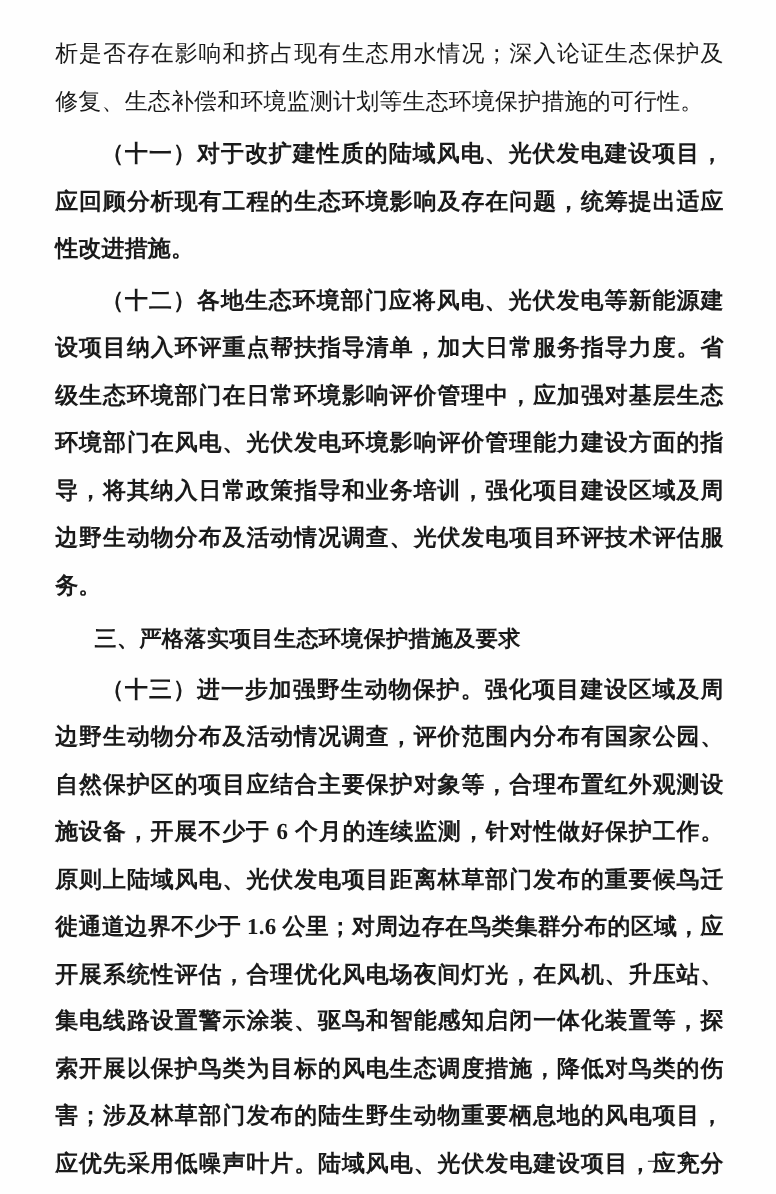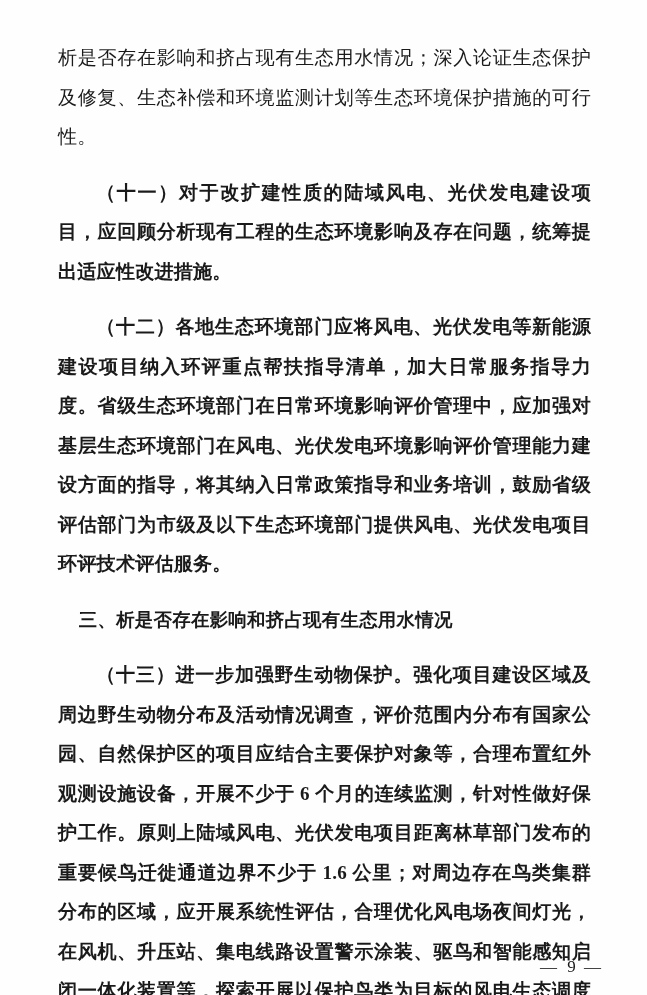--- a/index.html
+++ b/index.html
@@ -21,21 +21,21 @@
   }
   .doc-body {
     font-size: 19.1px;
     line-height: 39.5px;
     color: #1a1a1a;
     text-align: justify;
     text-justify: inter-ideograph;
     letter-spacing: 0.2px;
   }
   .para {
-    margin: 16px;
+    margin: 4px;
     text-indent: 0;
   }
   .para.indent {
     text-indent: 2em;
     font-weight: bold;
   }
   .heading {
     margin: 0;
     font-weight: bold;
     text-indent: 2em;
@@ -59,22 +59,22 @@
     letter-spacing: 4px;
   }
 </style>
 </head>
 <body>
 
 <div class="page">
   <div class="doc-body">
     <p class="para">析是否存在影响和挤占现有生态用水情况；深入论证生态保护及修复、生态补偿和环境监测计划等生态环境保护措施的可行性。</p>
     <p class="para indent">（十一）对于改扩建性质的陆域风电、光伏发电建设项目，应回顾分析现有工程的生态环境影响及存在问题，统筹提出适应性改进措施。</p>
-    <p class="para indent">（十二）各地生态环境部门应将风电、光伏发电等新能源建设项目纳入环评重点帮扶指导清单，加大日常服务指导力度。省级生态环境部门在日常环境影响评价管理中，应加强对基层生态环境部门在风电、光伏发电环境影响评价管理能力建设方面的指导，将其纳入日常政策指导和业务培训，鼓励省级评估部门为市级及以下生态环境部门提供风电、光伏发电项目环评技术评估服务。</p>
-    <p class="heading">三、析是否存在影响和挤占现有生态用水情况</p>
+    <p class="para indent">（十二）各地生态环境部门应将风电、光伏发电等新能源建设项目纳入环评重点帮扶指导清单，加大日常服务指导力度。省级生态环境部门在日常环境影响评价管理中，应加强对基层生态环境部门在风电、光伏发电环境影响评价管理能力建设方面的指导，将其纳入日常政策指导和业务培训，强化项目建设区域及周边野生动物分布及活动情况调查、光伏发电项目环评技术评估服务。</p>
+    <p class="heading">三、严格落实项目生态环境保护措施及要求</p>
     <p class="para indent">（十三）进一步加强野生动物保护。强化项目建设区域及周边野生动物分布及活动情况调查，评价范围内分布有国家公园、自然保护区的项目应结合主要保护对象等，合理布置红外观测设施设备，开展不少于 6 个月的连续监测，针对性做好保护工作。原则上陆域风电、光伏发电项目距离林草部门发布的重要候鸟迁徙通道边界不少于 1.6 公里；对周边存在鸟类集群分布的区域，应开展系统性评估，合理优化风电场夜间灯光，在风机、升压站、集电线路设置警示涂装、驱鸟和智能感知启闭一体化装置等，探索开展以保护鸟类为目标的风电生态调度措施，降低对鸟类的伤害；涉及林草部门发布的陆生野生动物重要栖息地的风电项目，应优先采用低噪声叶片。陆域风电、光伏发电建设项目，应充分考虑对大型野生动物迁移的</p>
   </div>
 
   <div class="footer">
     <span class="dash">—</span>
     <span>9</span>
     <span class="dash">—</span>
   </div>
 </div>
 

